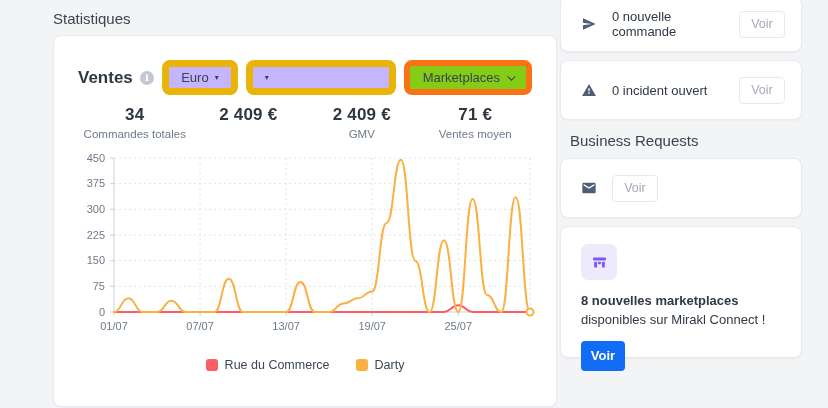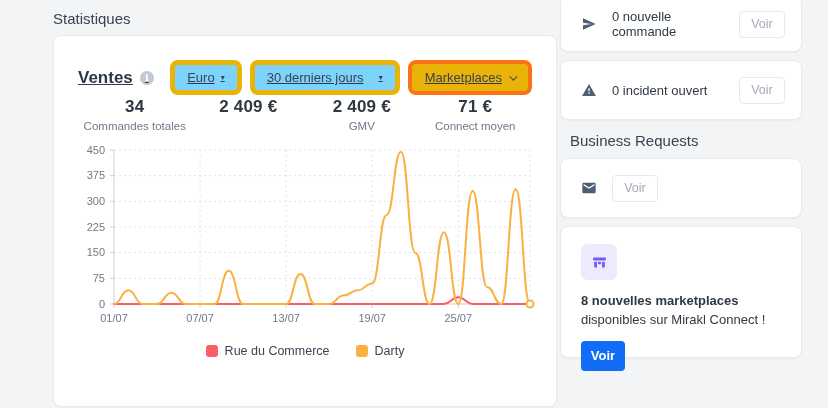--- a/index.html
+++ b/index.html
@@ -6,44 +6,44 @@
   html,body { background:#f3f4f6; }
   body { font-family:"Liberation Sans", sans-serif; color:#323c48; }
   .page { position:relative; width:828px; height:408px; background:#f3f4f6; overflow:hidden; }
 
   
   .left-col { position:absolute; left:53px; top:10px; width:504px; }
   .section-title { font-size:15px; font-weight:500; color:#3a4350; }
   .card { background:#fff; border:1px solid #e8eaee; border-radius:8px; box-shadow:0 1px 2px rgba(20,30,50,.04); }
   .main-card { margin-top:8px; height:372px; padding:24px; }
 
-  .card-header { display:flex; justify-content:space-between;text-decoration:underline; }
+  .card-header { display:flex; justify-content:space-between; }
   .title-wrap { display:flex; align-items:center; gap:7px; }
   .card-title { font-size:17px; font-weight:700; color:#2e3842; }
   .info-badge { display:inline-flex; align-items:center; justify-content:center;
     width:14px; height:14px; border-radius:50%; background:#c2c9d2; color:#fff;
     font-size:10px; font-weight:700; font-family:"DejaVu Serif", serif; cursor:pointer; }
   .controls { display:flex; align-items:center; gap:8px; }
   .ctrl { display:flex; align-items:center; height:35px; border-radius:8px;
-    font-size:13px; color:#39434f; background:#7dd3fc; border:5px solid #eab308; cursor:pointer;
+    font-size:13px; color:#39434f; background:#c4b5fd; border:7px solid #eab308; cursor:pointer;
     font-family:"Liberation Sans", sans-serif; }
   .btn-euro { padding:0 12px; gap:6px; }
   .select-period { width:150px; padding:0 12px; justify-content:space-between; }
-  .btn-gray { background:#eab308; border:4px solid #f97316; padding:0 13px; gap:7px; font-weight:500; }
+  .btn-gray { background:#84cc16; border:6px solid #f97316; padding:0 13px; gap:7px; font-weight:500; }
   .caret { font-size:8px; color:#39434f; font-family:"DejaVu Sans", sans-serif; line-height:1; }
   .chev { width:6px; height:6px; border-right:1.6px solid #39434f; border-bottom:1.6px solid #39434f;
     transform:rotate(45deg) translateY(-2px); display:inline-block; }
 
-  .kpis { display:flex; margin-top:2px; }
+  .kpis { display:flex; margin-top:10px; }
   .kpi { flex:1; text-align:center; }
   .kpi-value { font-size:17px; font-weight:700; color:#2e3842; letter-spacing:.2px; }
   .kpi-label { font-size:11.5px; color:#6e7a89; margin-top:3px; }
 
   .chart-wrap { margin-top:10px; }
-  .legend { display:flex; justify-content:center; gap:26px; margin-top:10px; }
+  .legend { display:flex; justify-content:center; gap:26px; margin-top:16px; }
   .legend-item { display:flex; align-items:center; gap:7px; cursor:pointer; }
   .legend-swatch { width:12px; height:12px; border-radius:3px; }
   .legend-label { font-size:12.5px; color:#3c4654; }
 
   
   .right-col { position:absolute; left:560px; top:16px; width:242px; }
   .rcard { display:flex; align-items:center; padding:0 16px 0 20px; height:60px; margin-bottom:8px;
     background:#fff; border:1px solid #e8eaee; border-radius:8px; box-shadow:0 1px 2px rgba(20,30,50,.04); }
   .rcard-cut { height:56px; margin-top:-20px; }
   .ricon { display:inline-flex; width:16px; margin-right:15px; color:#4f5e74; flex:none; }
@@ -74,21 +74,20 @@
         <div class="title-wrap">
           <span class="card-title">Ventes</span>
           <span class="info-badge">i</span>
         </div>
         <div class="controls">
           <button class="ctrl btn-euro">
             <span>Euro</span>
             <span class="caret">▾</span>
           </button>
           <button class="ctrl select-period">
-            <span>30 derniers jours</span>
             <span class="caret">▾</span>
           </button>
           <button class="ctrl btn-gray">
             <span>Marketplaces</span>
             <span class="chev"></span>
           </button>
         </div>
       </div>
 
       <div class="kpis" id="kpis">
@@ -98,21 +97,21 @@
           </div>
           <div class="kpi">
             <div class="kpi-value">2 409 €</div>
           </div>
           <div class="kpi">
             <div class="kpi-value">2 409 €</div>
             <div class="kpi-label">GMV</div>
           </div>
           <div class="kpi">
             <div class="kpi-value">71 €</div>
-            <div class="kpi-label">Connect moyen</div>
+            <div class="kpi-label">Ventes moyen</div>
           </div>
         </div>
 
       <div class="chart-wrap" id="chart"><svg width="460" height="188" viewBox="0 0 460 188" font-family="Liberation Sans, sans-serif">
             <line x1="36" y1="136.33333333333334" x2="452" y2="136.33333333333334" stroke="#dfe2e8" stroke-dasharray="2 3"></line>
             <line x1="36" y1="110.66666666666667" x2="452" y2="110.66666666666667" stroke="#dfe2e8" stroke-dasharray="2 3"></line>
             <line x1="36" y1="85" x2="452" y2="85" stroke="#dfe2e8" stroke-dasharray="2 3"></line>
             <line x1="36" y1="59.33333333333334" x2="452" y2="59.33333333333334" stroke="#dfe2e8" stroke-dasharray="2 3"></line>
             <line x1="36" y1="33.66666666666666" x2="452" y2="33.66666666666666" stroke="#dfe2e8" stroke-dasharray="2 3"></line>
             <line x1="36" y1="8" x2="452" y2="8" stroke="#dfe2e8" stroke-dasharray="2 3"></line>

